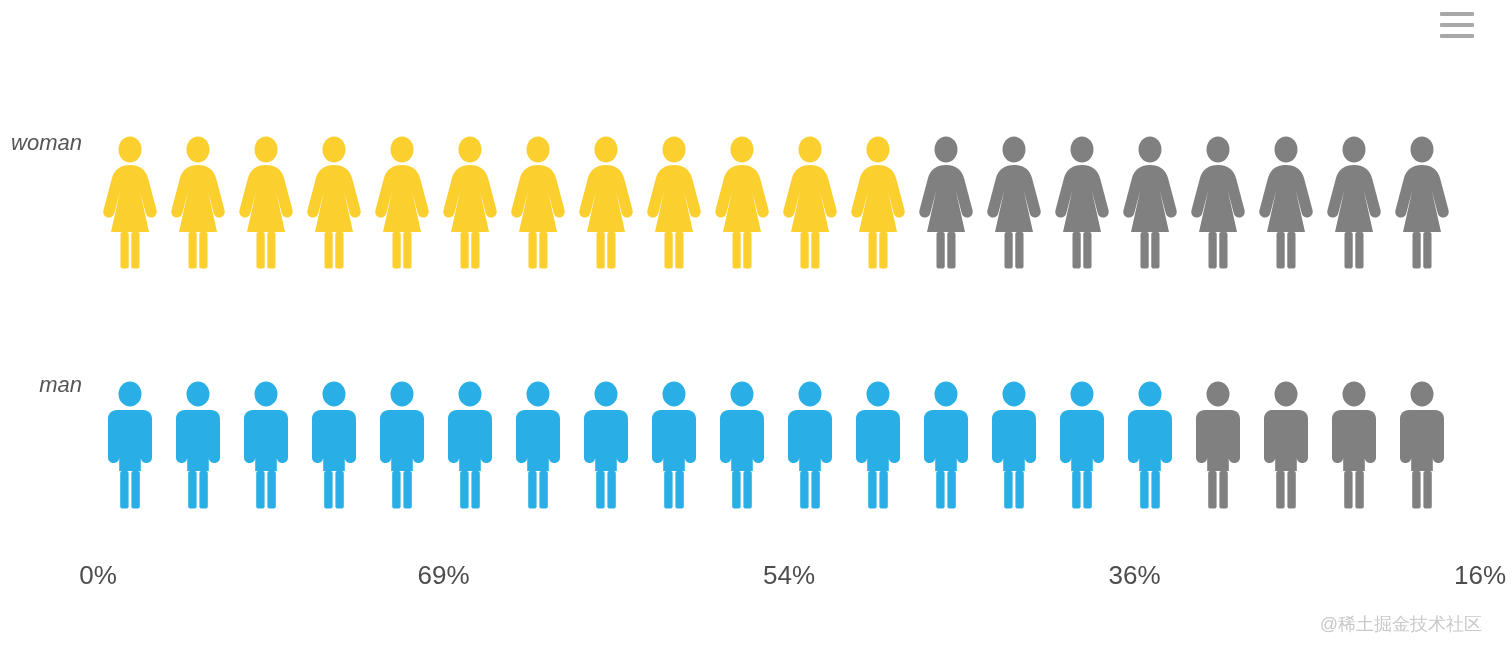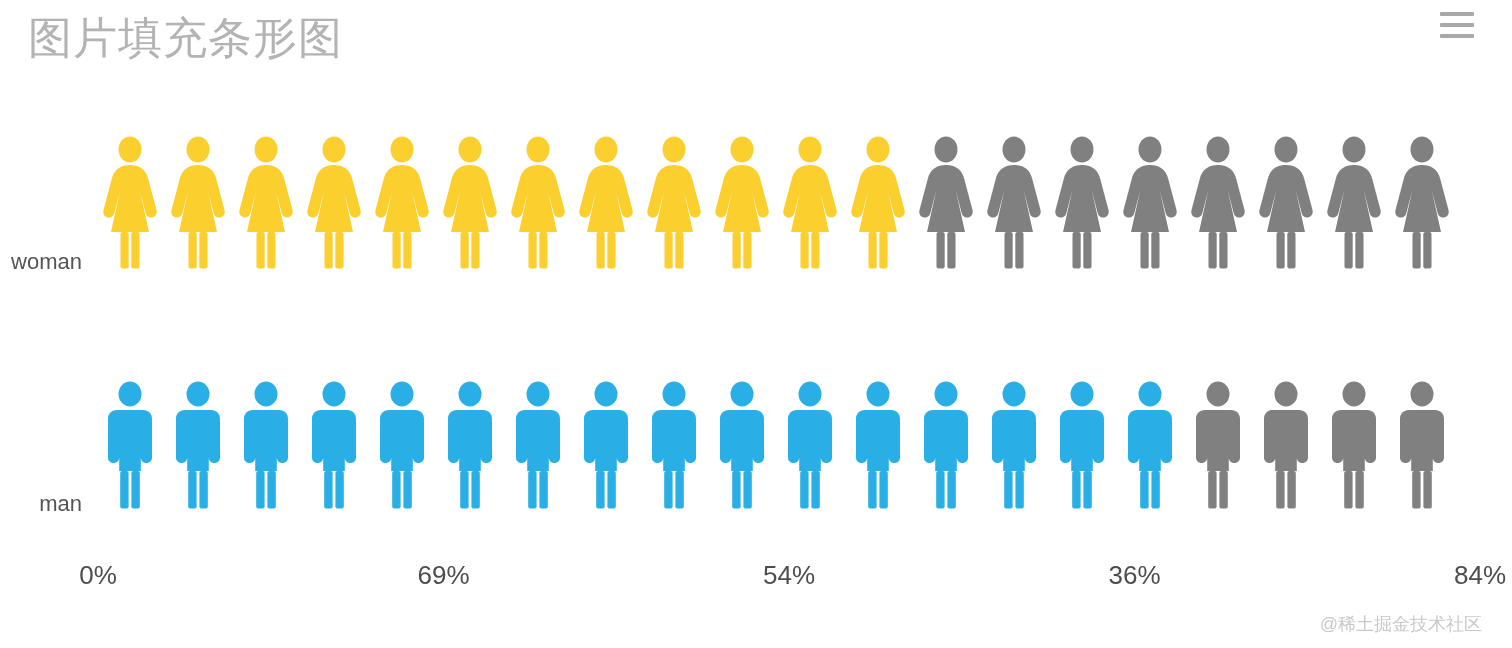--- a/index.html
+++ b/index.html
@@ -54,21 +54,22 @@
     left: 0;
     top: 110px;
     width: 1512px;
     height: 440px;
   }
   .row {
     position: absolute;
     left: 0;
     width: 1512px;
     display: flex;
-    align-items: flex-end;
+    align-items: flex-start;
+    font-style: italic;
   }
   .row-woman { top: 20px;  height: 145px; }
   .row-man   { top: 262px; height: 145px; }
 
   .row-label {
     width: 94px;
     text-align: right;
     padding-right: 12px;
     box-sizing: border-box;
     font-size: 22px;
@@ -117,21 +118,20 @@
     font-size: 18px;
     color: #c9c9c9;
     white-space: nowrap;
   }
 </style>
 </head>
 <body>
 
 <div id="app">
 
-  <div class="chart-title">图片填充条形图</div>
 
   <div class="menu-button">
     <span class="bar"></span>
     <span class="bar"></span>
     <span class="bar"></span>
   </div>
 
   <div class="plot">
 
     <div class="row row-woman">
@@ -546,18 +546,18 @@
         </div>
     </div>
 
   </div>
 
   <div class="axis" id="x-axis">
       <div class="tick" style="left: 98px;">0%</div>
       <div class="tick" style="left: 443.5px;">69%</div>
       <div class="tick" style="left: 789px;">54%</div>
       <div class="tick" style="left: 1134.5px;">36%</div>
-      <div class="tick" style="left: 1480px;">84%</div>
+      <div class="tick" style="left: 1480px;">16%</div>
     </div>
 
   <div class="watermark">@稀土掘金技术社区</div>
 
 </div>
 
 </body></html>

